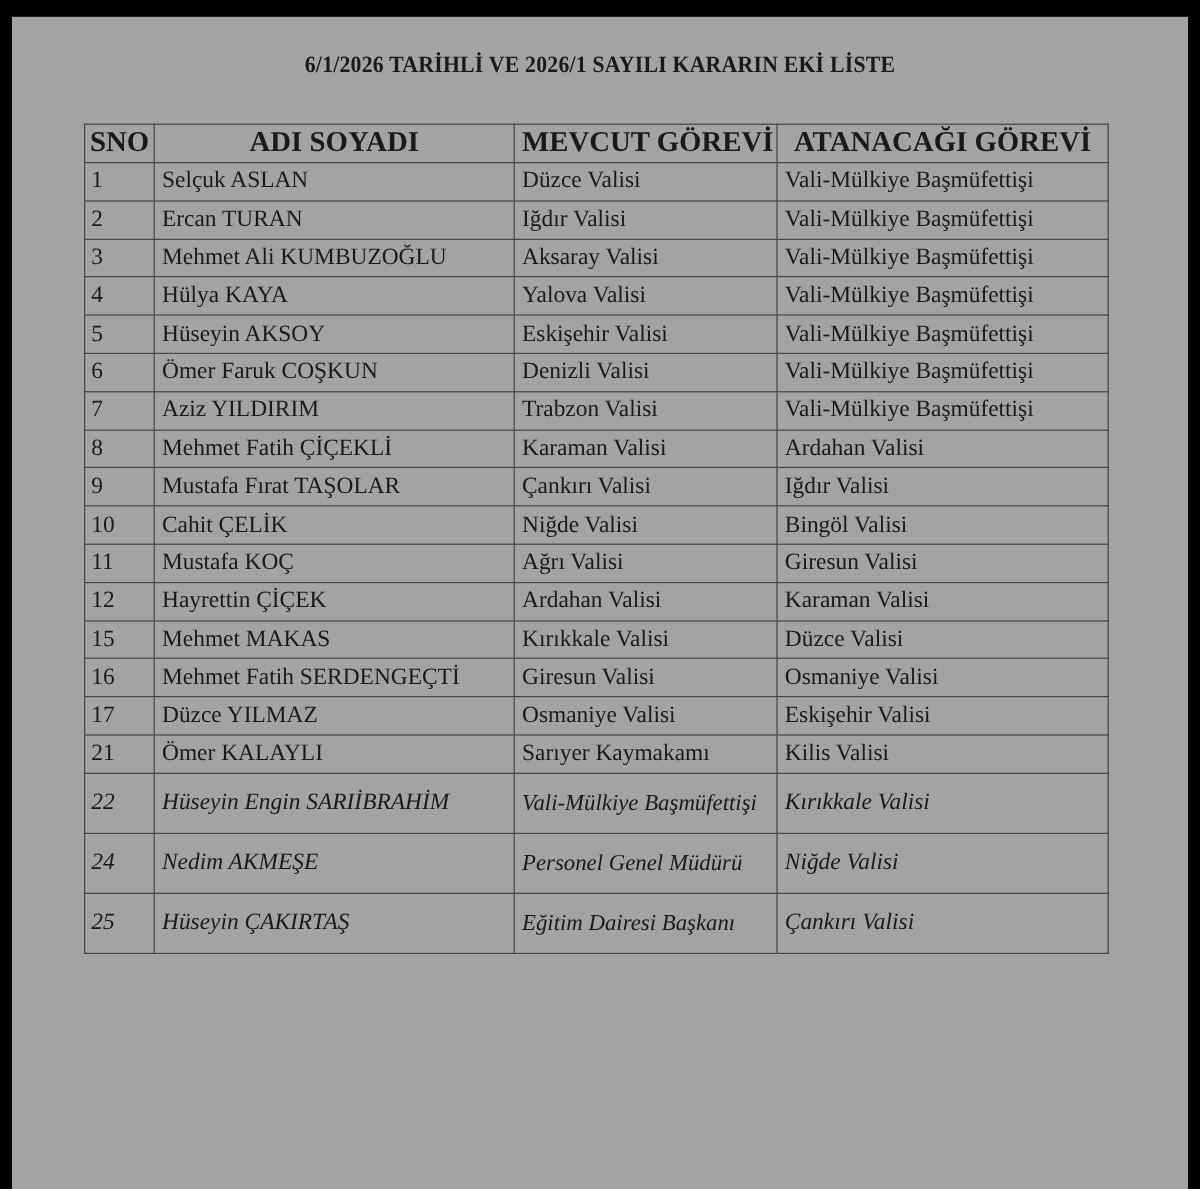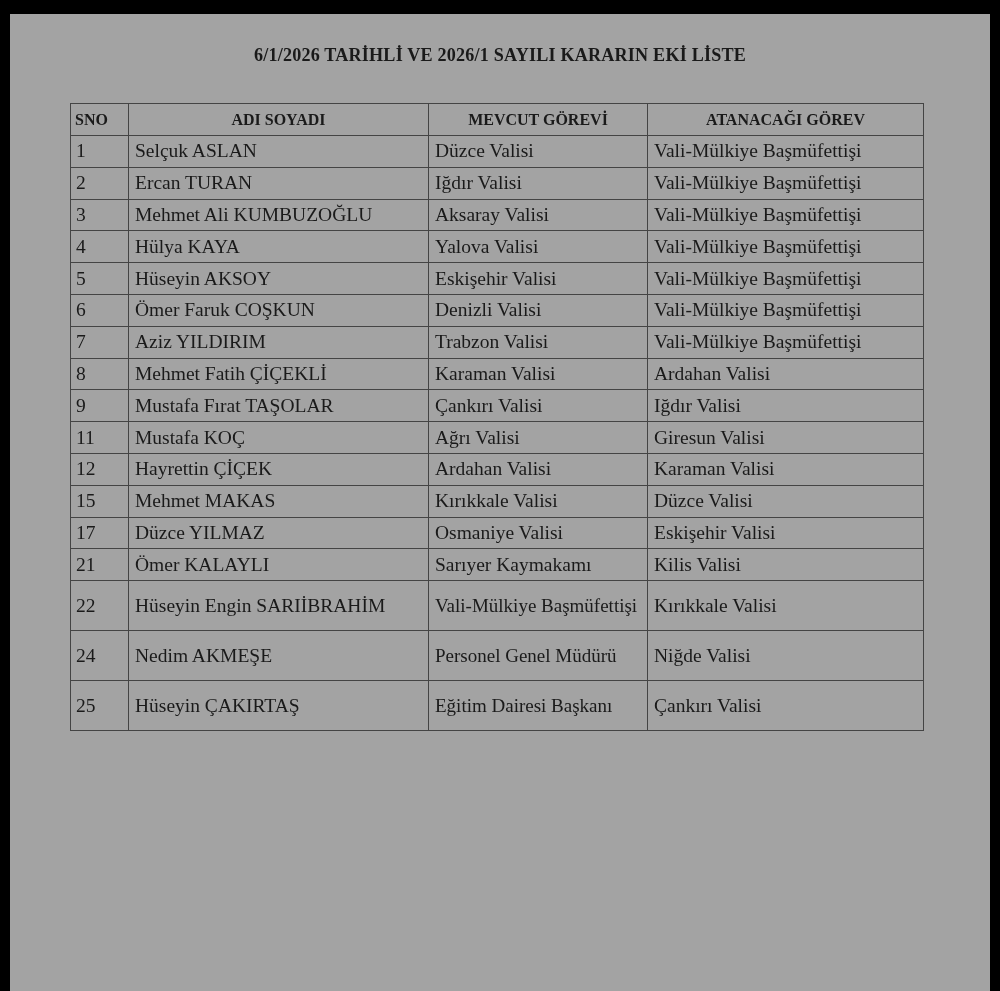--- a/index.html
+++ b/index.html
@@ -36,26 +36,26 @@
     padding: 0 6px;
     font-size: 19.5px;
     white-space: nowrap;
     overflow: hidden;
     vertical-align: middle;
   }
   table.list th {
     height: 31px;
     font-weight: bold;
     text-align: center;
-    font-size: 16px;
+    font-size: 24px;
   }
   table.list th.h-sno { text-align: left; padding-left: 4px; }
   table.list td { height: 30.8px; line-height: 22px; }
   table.list td.sno { padding-left: 5px; }
-  table.list tr.tall td { height: 49px; }
+  table.list tr.tall td { height: 49px; font-style: italic; }
   table.list td .two-line {
     white-space: normal; line-height: 23px; font-size: 19px;
   }
 </style>
 </head>
 <body>
 
 <div class="page">
   <div class="title">6/1/2026 TARİHLİ VE 2026/1 SAYILI KARARIN EKİ LİSTE</div>
 
@@ -64,21 +64,21 @@
       <col class="c-sno">
         <col class="c-name">
         <col class="c-cur">
         <col class="c-new">
     </colgroup>
     <thead>
       <tr>
         <th class="h-sno">SNO</th>
         <th>ADI SOYADI</th>
         <th>MEVCUT GÖREVİ</th>
-        <th>ATANACAĞI GÖREV</th>
+        <th>ATANACAĞI GÖREVİ</th>
       </tr>
     </thead>
     <tbody id="rows">
         <tr>
           <td class="sno">1</td>
           <td>Selçuk ASLAN</td>
           <td>Düzce Valisi</td>
           <td>Vali-Mülkiye Başmüfettişi</td>
         </tr>
         <tr>
@@ -123,36 +123,48 @@
           <td>Karaman Valisi</td>
           <td>Ardahan Valisi</td>
         </tr>
         <tr>
           <td class="sno">9</td>
           <td>Mustafa Fırat TAŞOLAR</td>
           <td>Çankırı Valisi</td>
           <td>Iğdır Valisi</td>
         </tr>
         <tr>
+          <td class="sno">10</td>
+          <td>Cahit ÇELİK</td>
+          <td>Niğde Valisi</td>
+          <td>Bingöl Valisi</td>
+        </tr>
+        <tr>
           <td class="sno">11</td>
           <td>Mustafa KOÇ</td>
           <td>Ağrı Valisi</td>
           <td>Giresun Valisi</td>
         </tr>
         <tr>
           <td class="sno">12</td>
           <td>Hayrettin ÇİÇEK</td>
           <td>Ardahan Valisi</td>
           <td>Karaman Valisi</td>
         </tr>
         <tr>
           <td class="sno">15</td>
           <td>Mehmet MAKAS</td>
           <td>Kırıkkale Valisi</td>
           <td>Düzce Valisi</td>
+        </tr>
+        <tr>
+          <td class="sno">16</td>
+          <td>Mehmet Fatih SERDENGEÇTİ</td>
+          <td>Giresun Valisi</td>
+          <td>Osmaniye Valisi</td>
         </tr>
         <tr>
           <td class="sno">17</td>
           <td>Düzce YILMAZ</td>
           <td>Osmaniye Valisi</td>
           <td>Eskişehir Valisi</td>
         </tr>
         <tr>
           <td class="sno">21</td>
           <td>Ömer KALAYLI</td>

